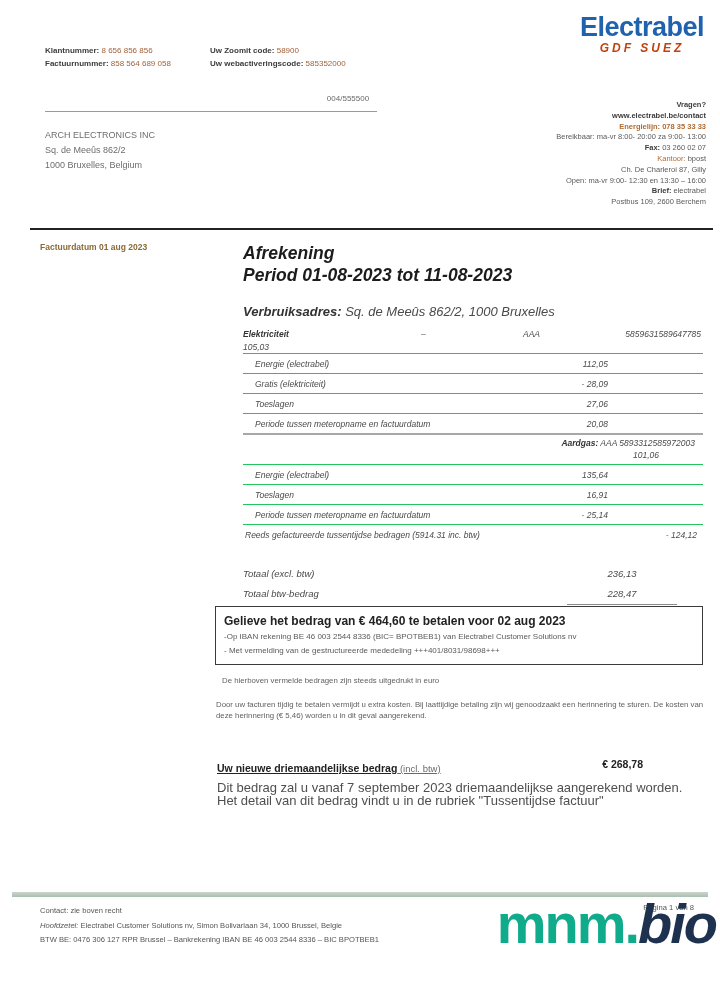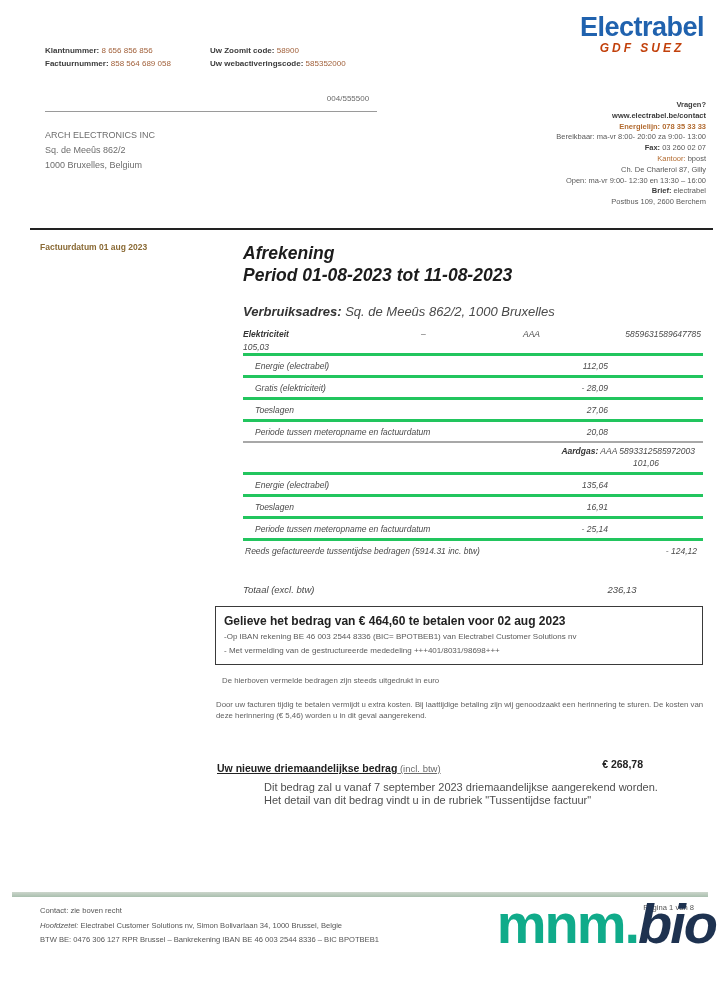--- a/index.html
+++ b/index.html
@@ -43,21 +43,21 @@
   .verbruik b{color:#333;}
 
   
   .tbl{margin-top:7px;font-size:8.5px;color:#4a4a4a;}
   .thead{position:relative;padding:3px 0 1px 0;}
   .thead .el{font-weight:bold;color:#333;}
   .thead .dash{position:absolute;left:178px;}
   .thead .code{position:absolute;left:280px;}
   .thead .meter{position:absolute;right:2px;}
   .thead .amt{display:block;margin-top:3px;}
-  .trow{position:relative;border-top:3px solid #22c55e;padding:4.5px 0 4.5px 12px;}
+  .trow{position:relative;border-top:1px solid #22c55e;padding:4.5px 0 4.5px 12px;}
   .trow.flush{padding-left:2px;}
   .trow .v{position:absolute;right:95px;top:4.5px;}
   .trow .v.far{right:6px;}
   .gashead{border-top:2px solid #a8a8a8;text-align:right;padding:3px 8px 2px 0;}
   .gashead b{color:#333;}
   .gashead .amt{display:block;padding:2px 36px 2px 0;}
 
   
   .totals{margin-top:20px;font-size:9.5px;color:#4a4a4a;}
   .trow2{position:relative;line-height:20px;}
@@ -72,21 +72,21 @@
 
   .note1{position:absolute;left:216px;top:676px;font-size:7.8px;color:#5f5f5f;margin-left:6px;}
   .note2{position:absolute;left:216px;top:699px;width:492px;font-size:7.8px;color:#5f5f5f;line-height:11px;}
 
   
   .newamt{position:absolute;left:217px;top:758px;width:486px;}
   .newamt .row{position:relative;}
   .newamt .t{font-size:10.5px;font-weight:bold;color:#222;text-decoration:underline;}
   .newamt .ts{font-size:9.5px;font-weight:normal;color:#6a6a6a;text-decoration:underline;}
   .newamt .val{position:absolute;right:60px;top:0;font-size:10.5px;font-weight:bold;color:#222;}
-  .newamt .b1{margin-top:5px;font-size:11px;color:#4f4f4f;line-height:13px;margin-left:47px;}
+  .newamt .b1{margin-top:5px;font-size:13px;color:#4f4f4f;line-height:13px;}
 
   
   .fband{position:absolute;left:12px;top:892px;width:696px;height:5px;
          background:linear-gradient(#ccd6cc,#a9bfae);}
   .ftext{position:absolute;left:40px;top:904px;font-size:7.6px;color:#555;line-height:14.5px;white-space:nowrap;}
   .ftext .it{font-style:italic;}
   .pagina{position:absolute;right:26px;top:903px;font-size:7.6px;color:#555;z-index:1;}
   .wm{position:absolute;right:4px;top:894px;z-index:2;font-size:56px;font-weight:800;line-height:60px;letter-spacing:-2px;white-space:nowrap;}
   .wm .m1{color:#10ab8a;}
   .wm .m2{color:#1e3250;font-style:italic;}

